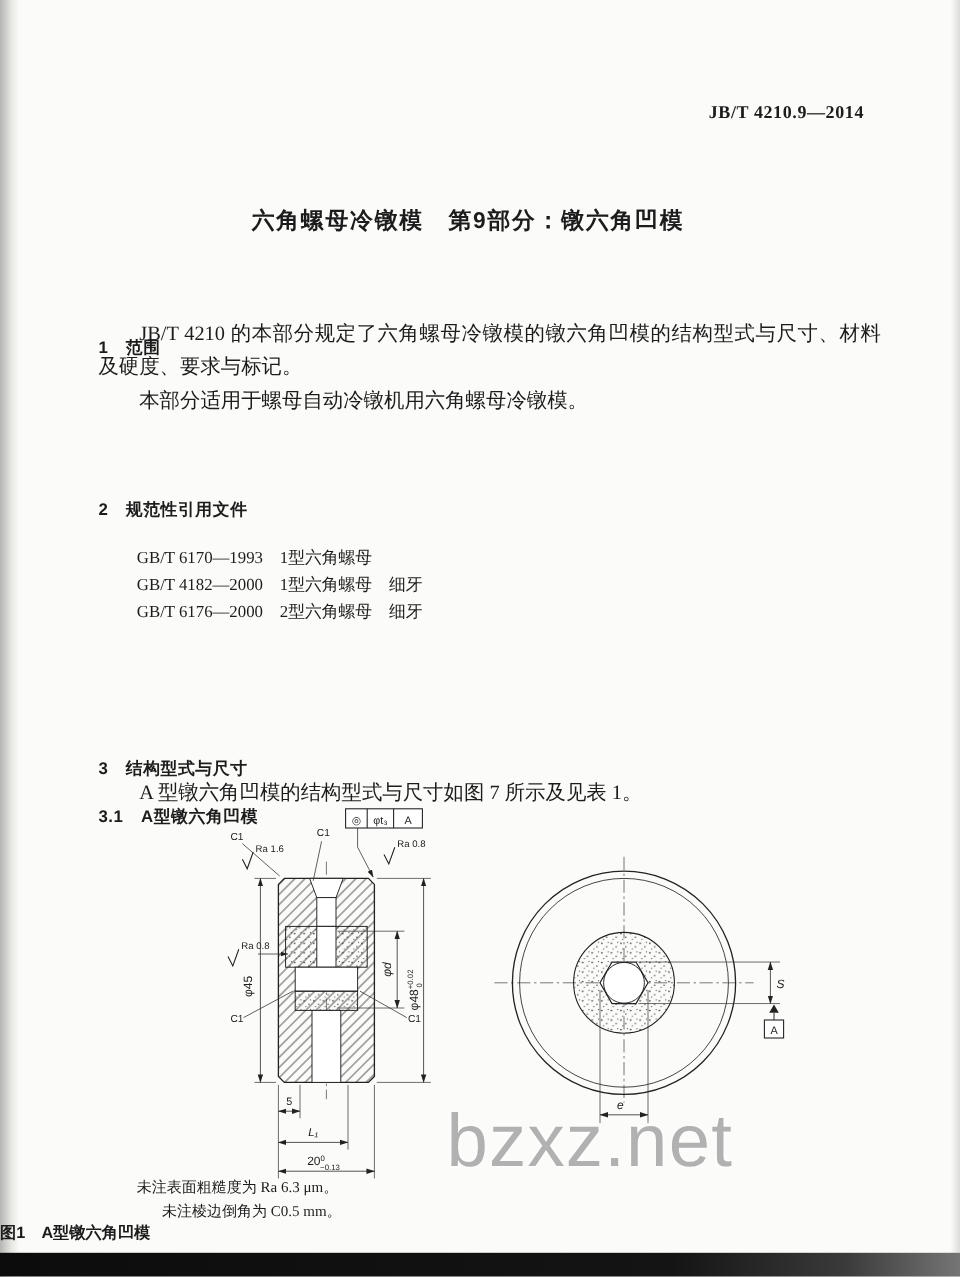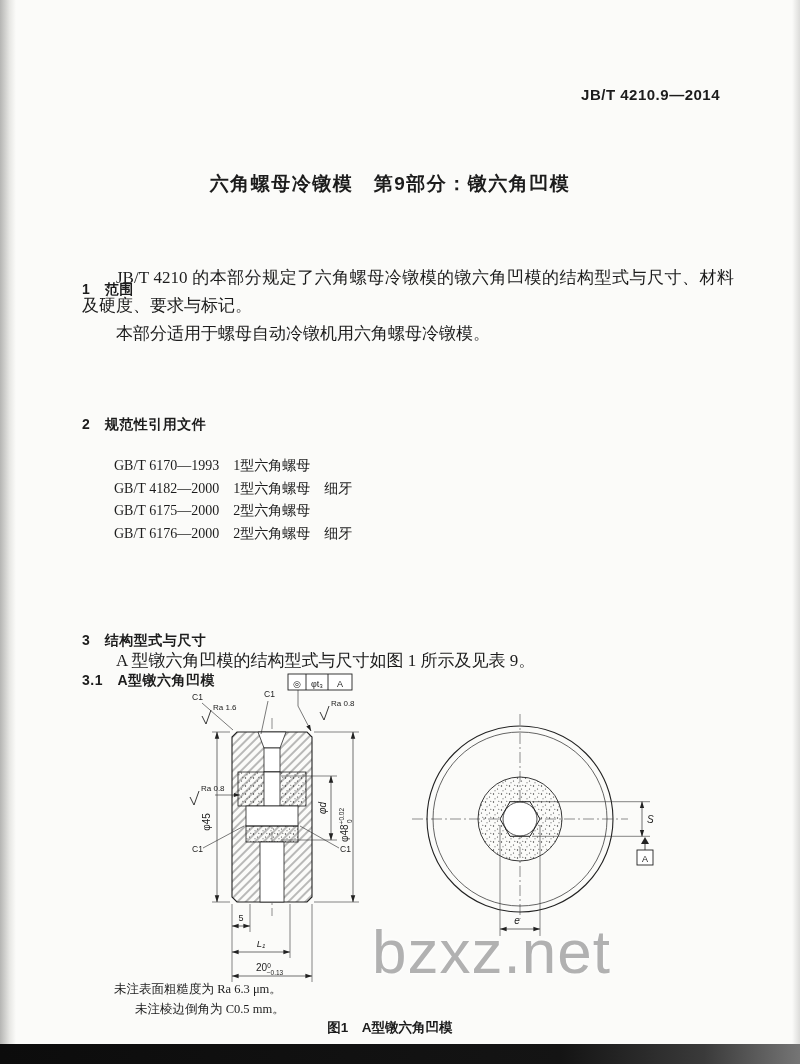--- a/index.html
+++ b/index.html
@@ -4,34 +4,34 @@
 <style>
   * { margin:0; padding:0; box-sizing:border-box; }
   html,body { background:#c9c9c9; }
   body { font-family:"Liberation Serif","DejaVu Serif",serif; }
   .page { position:relative; width:800px; height:1064px; margin:0 auto; background:#fbfbf9; overflow:hidden; color:#1c1c1c; }
   .edge-left { position:absolute; left:0; top:0; width:16px; height:100%;
     background:linear-gradient(90deg,#b5b5b3,#e7e7e4 60%,#fbfbf9); }
   .edge-right { position:absolute; right:0; top:0; width:8px; height:100%;
     background:linear-gradient(270deg,#dcdcda,#fbfbf9); }
   .doc-number { position:absolute; top:86px; left:0; right:80px; text-align:right;
-    font-family:Liberation Sans, sans-serif; font-weight:bold; font-size:15px; letter-spacing:.5px; }
+    font-family:Liberation Serif, serif; font-weight:bold; font-size:15px; letter-spacing:.5px; }
   .doc-title { position:absolute; top:171px; left:40px; right:60px; text-align:center;
     font-family:"Liberation Sans","DejaVu Sans",sans-serif; font-size:19px; font-weight:bold; letter-spacing:1.5px; }
   .h { position:absolute; left:82px; font-family:"Liberation Sans","DejaVu Sans",sans-serif;
     font-weight:bold; font-size:14px; letter-spacing:.5px;margin-top:48px; }
   .s1h{ top:233px; } .s2h{ top:368px; } .s3h{ top:584px; } .s31h{ top:624px; }
   .body { position:absolute; left:82px; width:652px; font-size:17px; line-height:28px;
     text-align:justify; text-indent:2em; }
   .p1{ top:264px; } .p2{ top:320px; } .p3{ top:398px; } .p4{ top:650px; line-height:22px; }
   .refs { position:absolute; left:114px; top:455px; font-size:14px; line-height:22.5px; }
   .note { position:absolute; left:114px; font-size:12.5px; }
   .n1{ top:981px; } .n2{ top:1001px;margin-left:21px; }
-  .caption { position:absolute; top:1019px; left:0; right:40px; text-align:center;
-    font-family:"Liberation Sans","DejaVu Sans",sans-serif; font-weight:bold; font-size:13.5px;padding-left:20px; }
+  .caption { position:absolute; top:1019px; left:0; right:40px; text-align:left;
+    font-family:"Liberation Sans","DejaVu Sans",sans-serif; font-weight:bold; font-size:13.5px; }
   .figure { position:absolute; left:140px; top:664px; }
   .watermark { position:absolute; left:372px; top:916px; z-index:6;
     font-family:"Liberation Sans","DejaVu Sans",sans-serif; font-weight:normal; font-size:62px;
     color:rgba(125,125,125,.6); letter-spacing:1px;
     text-shadow:0 0 6px rgba(255,255,255,.95), 0 0 2px rgba(255,255,255,.9); }
   .footer-bar { position:absolute; left:0; bottom:0; width:100%; height:20px;
     background:linear-gradient(90deg,#0c0c0c 0%,#141414 70%,#3a3a3a 88%,#757575 100%); }
   svg text { font-family:"Liberation Sans","DejaVu Sans",sans-serif; fill:#1c1c1c; }
   .cl  { stroke:#444; stroke-width:.6; stroke-dasharray:11 3 2 3; fill:none; }
   .ext { stroke:#333; stroke-width:.6; fill:none; }
@@ -51,27 +51,26 @@
   <h1 class="doc-title">六角螺母冷镦模　第9部分：镦六角凹模</h1>
 
   <div class="h s1h">1　范围</div>
   <p class="body p1">JB/T 4210 的本部分规定了六角螺母冷镦模的镦六角凹模的结构型式与尺寸、材料及硬度、要求与标记。</p>
   <p class="body p2">本部分适用于螺母自动冷镦机用六角螺母冷镦模。</p>
 
   <div class="h s2h">2　规范性引用文件</div>
   <div class="refs">
     <div>GB/T 6170—1993　1型六角螺母</div>
     <div>GB/T 4182—2000　1型六角螺母　细牙</div>
-    <div>GB/T 6175—2000　2型六角螺母</div>
     <div>GB/T 6176—2000　2型六角螺母　细牙</div>
   </div>
 
   <div class="h s3h">3　结构型式与尺寸</div>
   <div class="h s31h">3.1　A型镦六角凹模</div>
-  <p class="body p4">A 型镦六角凹模的结构型式与尺寸如图 1 所示及见表 9。</p>
+  <p class="body p4">A 型镦六角凹模的结构型式与尺寸如图 7 所示及见表 1。</p>
 
   <svg class="figure" width="580" height="345" viewBox="0 0 580 345">
     <defs>
       <pattern id="hatch" width="6" height="6" patternUnits="userSpaceOnUse" patternTransform="rotate(45)">
         <line x1="3" y1="0" x2="3" y2="6" stroke="#555" stroke-width="0.8"></line>
       </pattern>
       <pattern id="dots" width="8" height="8" patternUnits="userSpaceOnUse">
         <circle cx="1.5" cy="2" r="0.7" fill="#333"></circle>
         <circle cx="5.5" cy="5" r="0.6" fill="#333"></circle>
         <circle cx="3" cy="6.8" r="0.5" fill="#333"></circle>

